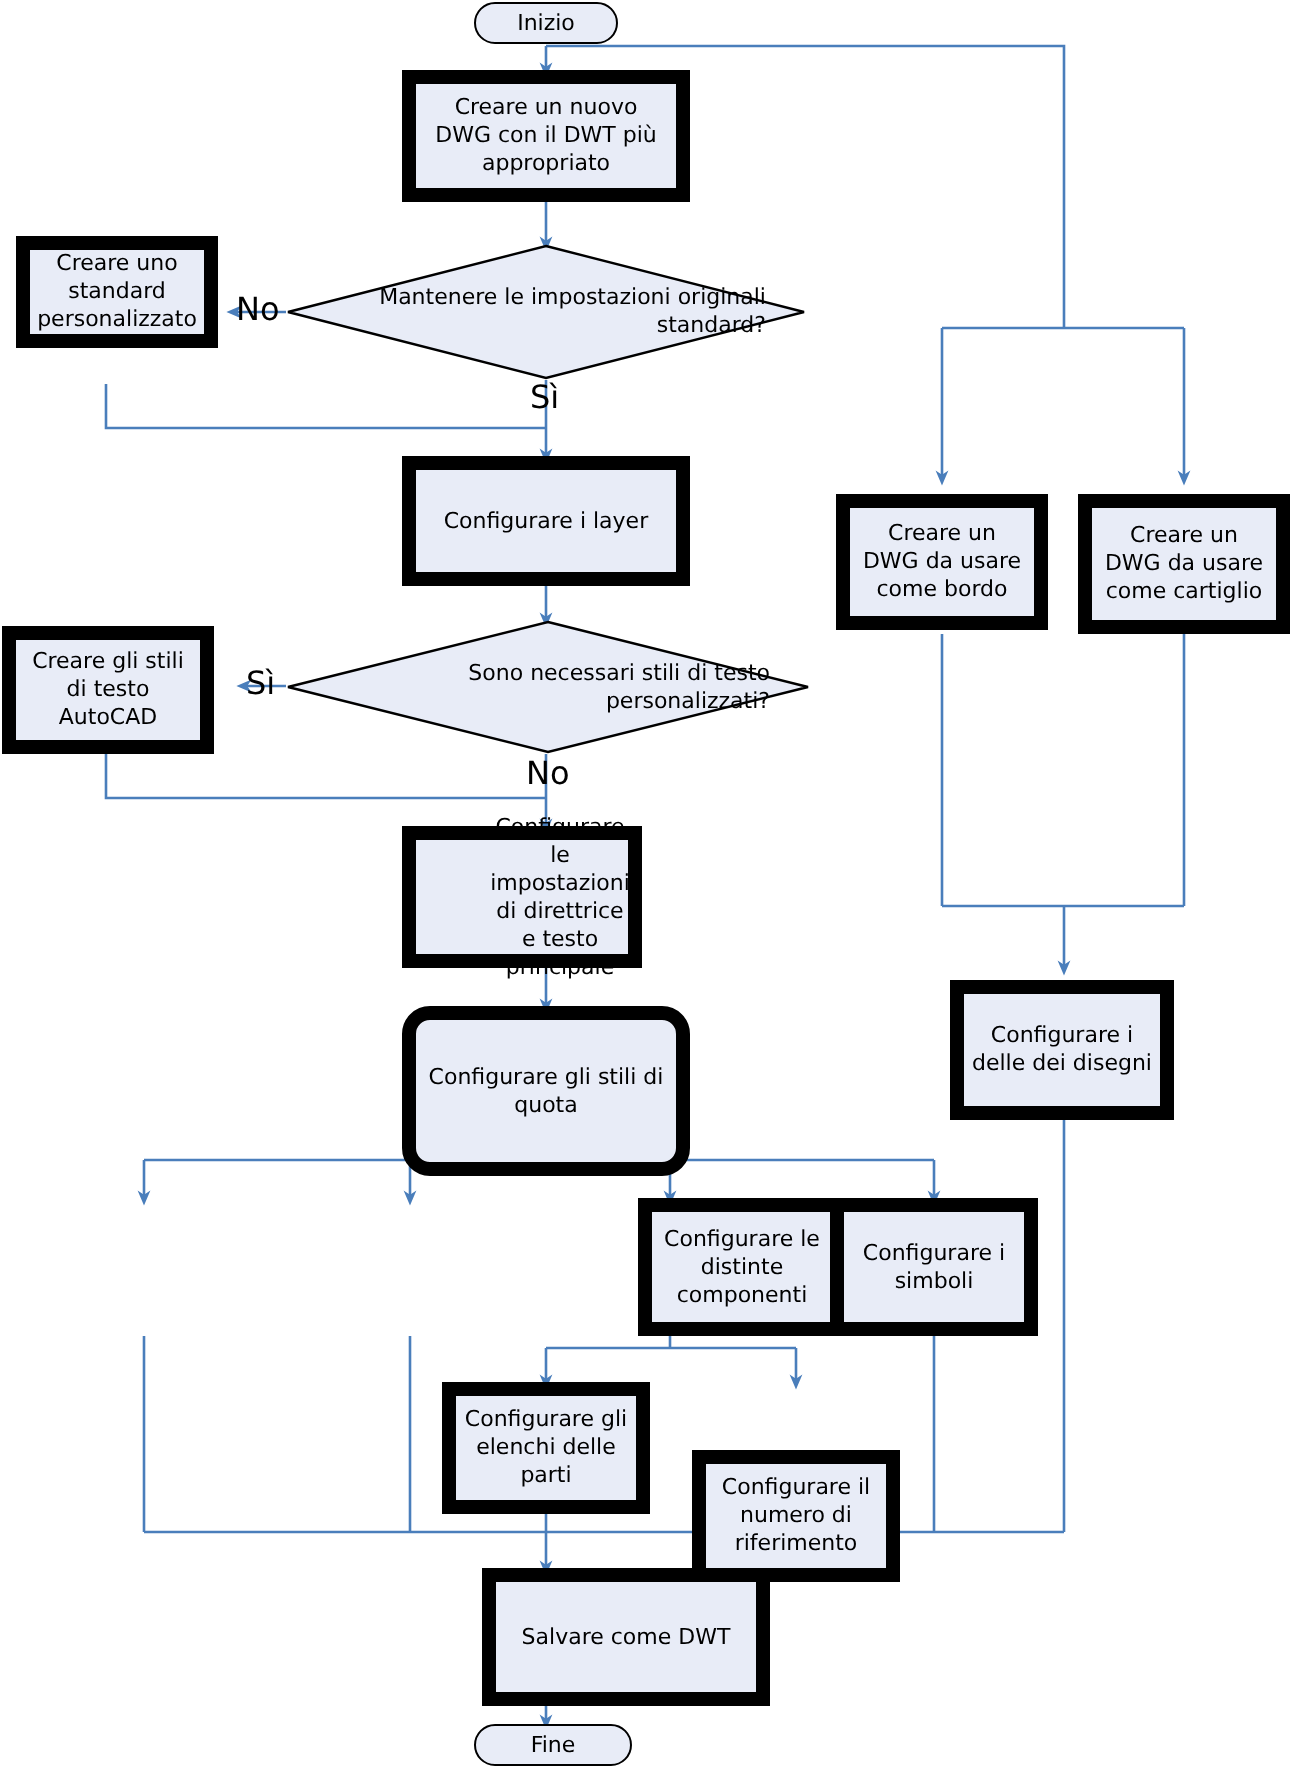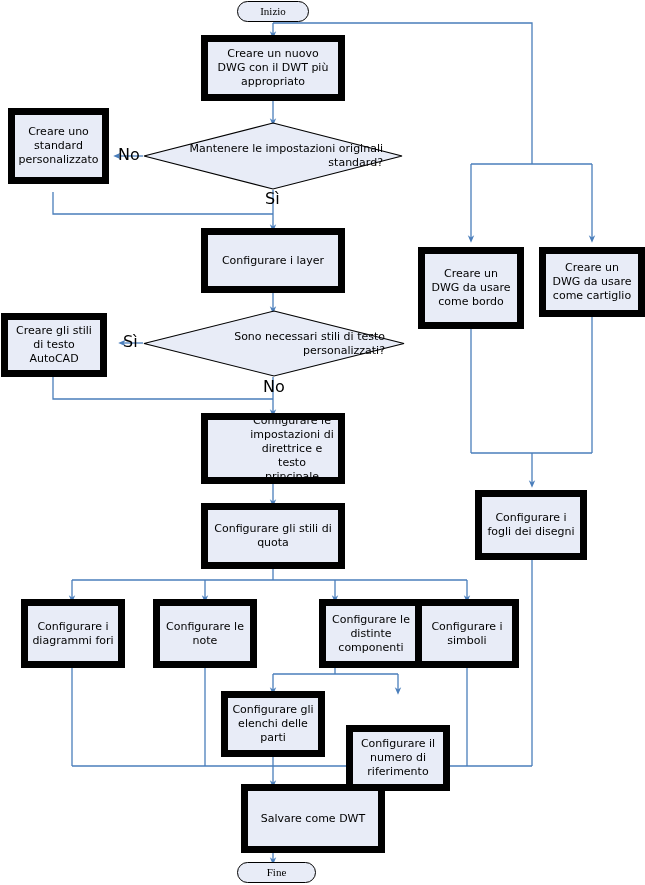--- a/index.html
+++ b/index.html
@@ -40,21 +40,20 @@
     background:#e8ecf7;
     border:1px solid #000000;
     border-radius:14px;
     display:flex;
     align-items:center;
     justify-content:center;
     text-align:center;
     font-size:11px;
     line-height:13px;
     color:#000000;
-    font-family:Liberation Serif, serif;
   }
   .decision{
     position:absolute;
   }
   .decision .dlabel{
     position:absolute;
     left:0; top:0;
     width:100%; height:100%;
     display:flex;
     align-items:center;
@@ -151,81 +150,75 @@
     <span>Creare un nuovo DWG con il DWT più appropriato</span>
   </div>
 
   <div class="decision" style="left:143px; top:122px; width:260px; height:68px;">
     <svg width="260" height="68" viewBox="0 0 260 68">
       <polygon points="130,1 259,34 130,67 1,34" fill="#e8ecf7" stroke="#000000" stroke-width="1.2"></polygon>
     </svg>
     <div class="dlabel">Mantenere le impostazioni originali standard?</div>
   </div>
 
-  <div class="node" style="left:8px; top:108px; width:101px; height:76px;text-align:center;">
+  <div class="node" style="left:8px; top:118px; width:101px; height:56px;text-align:center;">
     <span>Creare uno standard personalizzato</span>
   </div>
 
   <div class="node" style="left:201px; top:228px; width:144px; height:65px;">
     <span>Configurare i layer</span>
   </div>
 
   <div class="decision" style="left:143px; top:310px; width:262px; height:67px;">
     <svg width="262" height="67" viewBox="0 0 262 67">
       <polygon points="131,1 261,33.5 131,66 1,33.5" fill="#e8ecf7" stroke="#000000" stroke-width="1.2"></polygon>
     </svg>
     <div class="dlabel">Sono necessari stili di testo personalizzati?</div>
   </div>
 
   <div class="node" style="left:1px; top:313px; width:106px; height:64px;">
     <span>Creare gli stili di testo AutoCAD</span>
   </div>
 
-  <div class="node" style="left:201px; top:413px; width:144px; height:71px;padding-left:42px;">
+  <div class="node" style="left:201px; top:413px; width:120px; height:71px;padding-left:42px;">
     <span>Configurare le impostazioni di direttrice e testo principale</span>
   </div>
 
-  <div class="node" style="left:201px; top:503px; width:144px; height:66px;">
+  <div class="node" style="left:201px; top:503px; width:144px; height:85px;border-radius:14px;">
     <span>Configurare gli stili di quota</span>
   </div>
 
-  <div class="node" style="left:21px; top:599px; width:104px; height:69px;">
-    <span>Configurare i diagrammi fori</span>
-  </div>
-
-  <div class="node" style="left:153px; top:599px; width:104px; height:69px;">
-    <span>Configurare le note</span>
-  </div>
+
 
   <div class="node" style="left:283px; top:599px; width:104px; height:69px;margin-left:36px;">
     <span>Configurare le distinte componenti</span>
   </div>
 
   <div class="node" style="left:415px; top:599px; width:104px; height:69px;">
     <span>Configurare i simboli</span>
   </div>
 
   <div class="node" style="left:221px; top:691px; width:104px; height:66px;">
     <span>Configurare gli elenchi delle parti</span>
   </div>
 
   <div class="node" style="left:346px; top:725px; width:104px; height:66px;">
     <span>Configurare il numero di riferimento</span>
   </div>
 
-  <div class="node" style="left:418px; top:247px; width:106px; height:82px;">
+  <div class="node" style="left:418px; top:247px; width:106px; height:68px;">
     <span>Creare un DWG da usare come bordo</span>
   </div>
 
   <div class="node" style="left:539px; top:247px; width:106px; height:70px;">
     <span>Creare un DWG da usare come cartiglio</span>
   </div>
 
   <div class="node" style="left:475px; top:490px; width:112px; height:70px;">
-    <span>Configurare i fogli dei disegni</span>
+    <span>Configurare i delle dei disegni</span>
   </div>
 
   <div class="node" style="left:201px; top:784px; width:144px; height:69px;margin-left:40px;">
     <span>Salvare come DWT</span>
   </div>
 
   <div class="terminator" style="left:237px; top:862px; width:79px; height:21px;">
     <span>Fine</span>
   </div>
 

